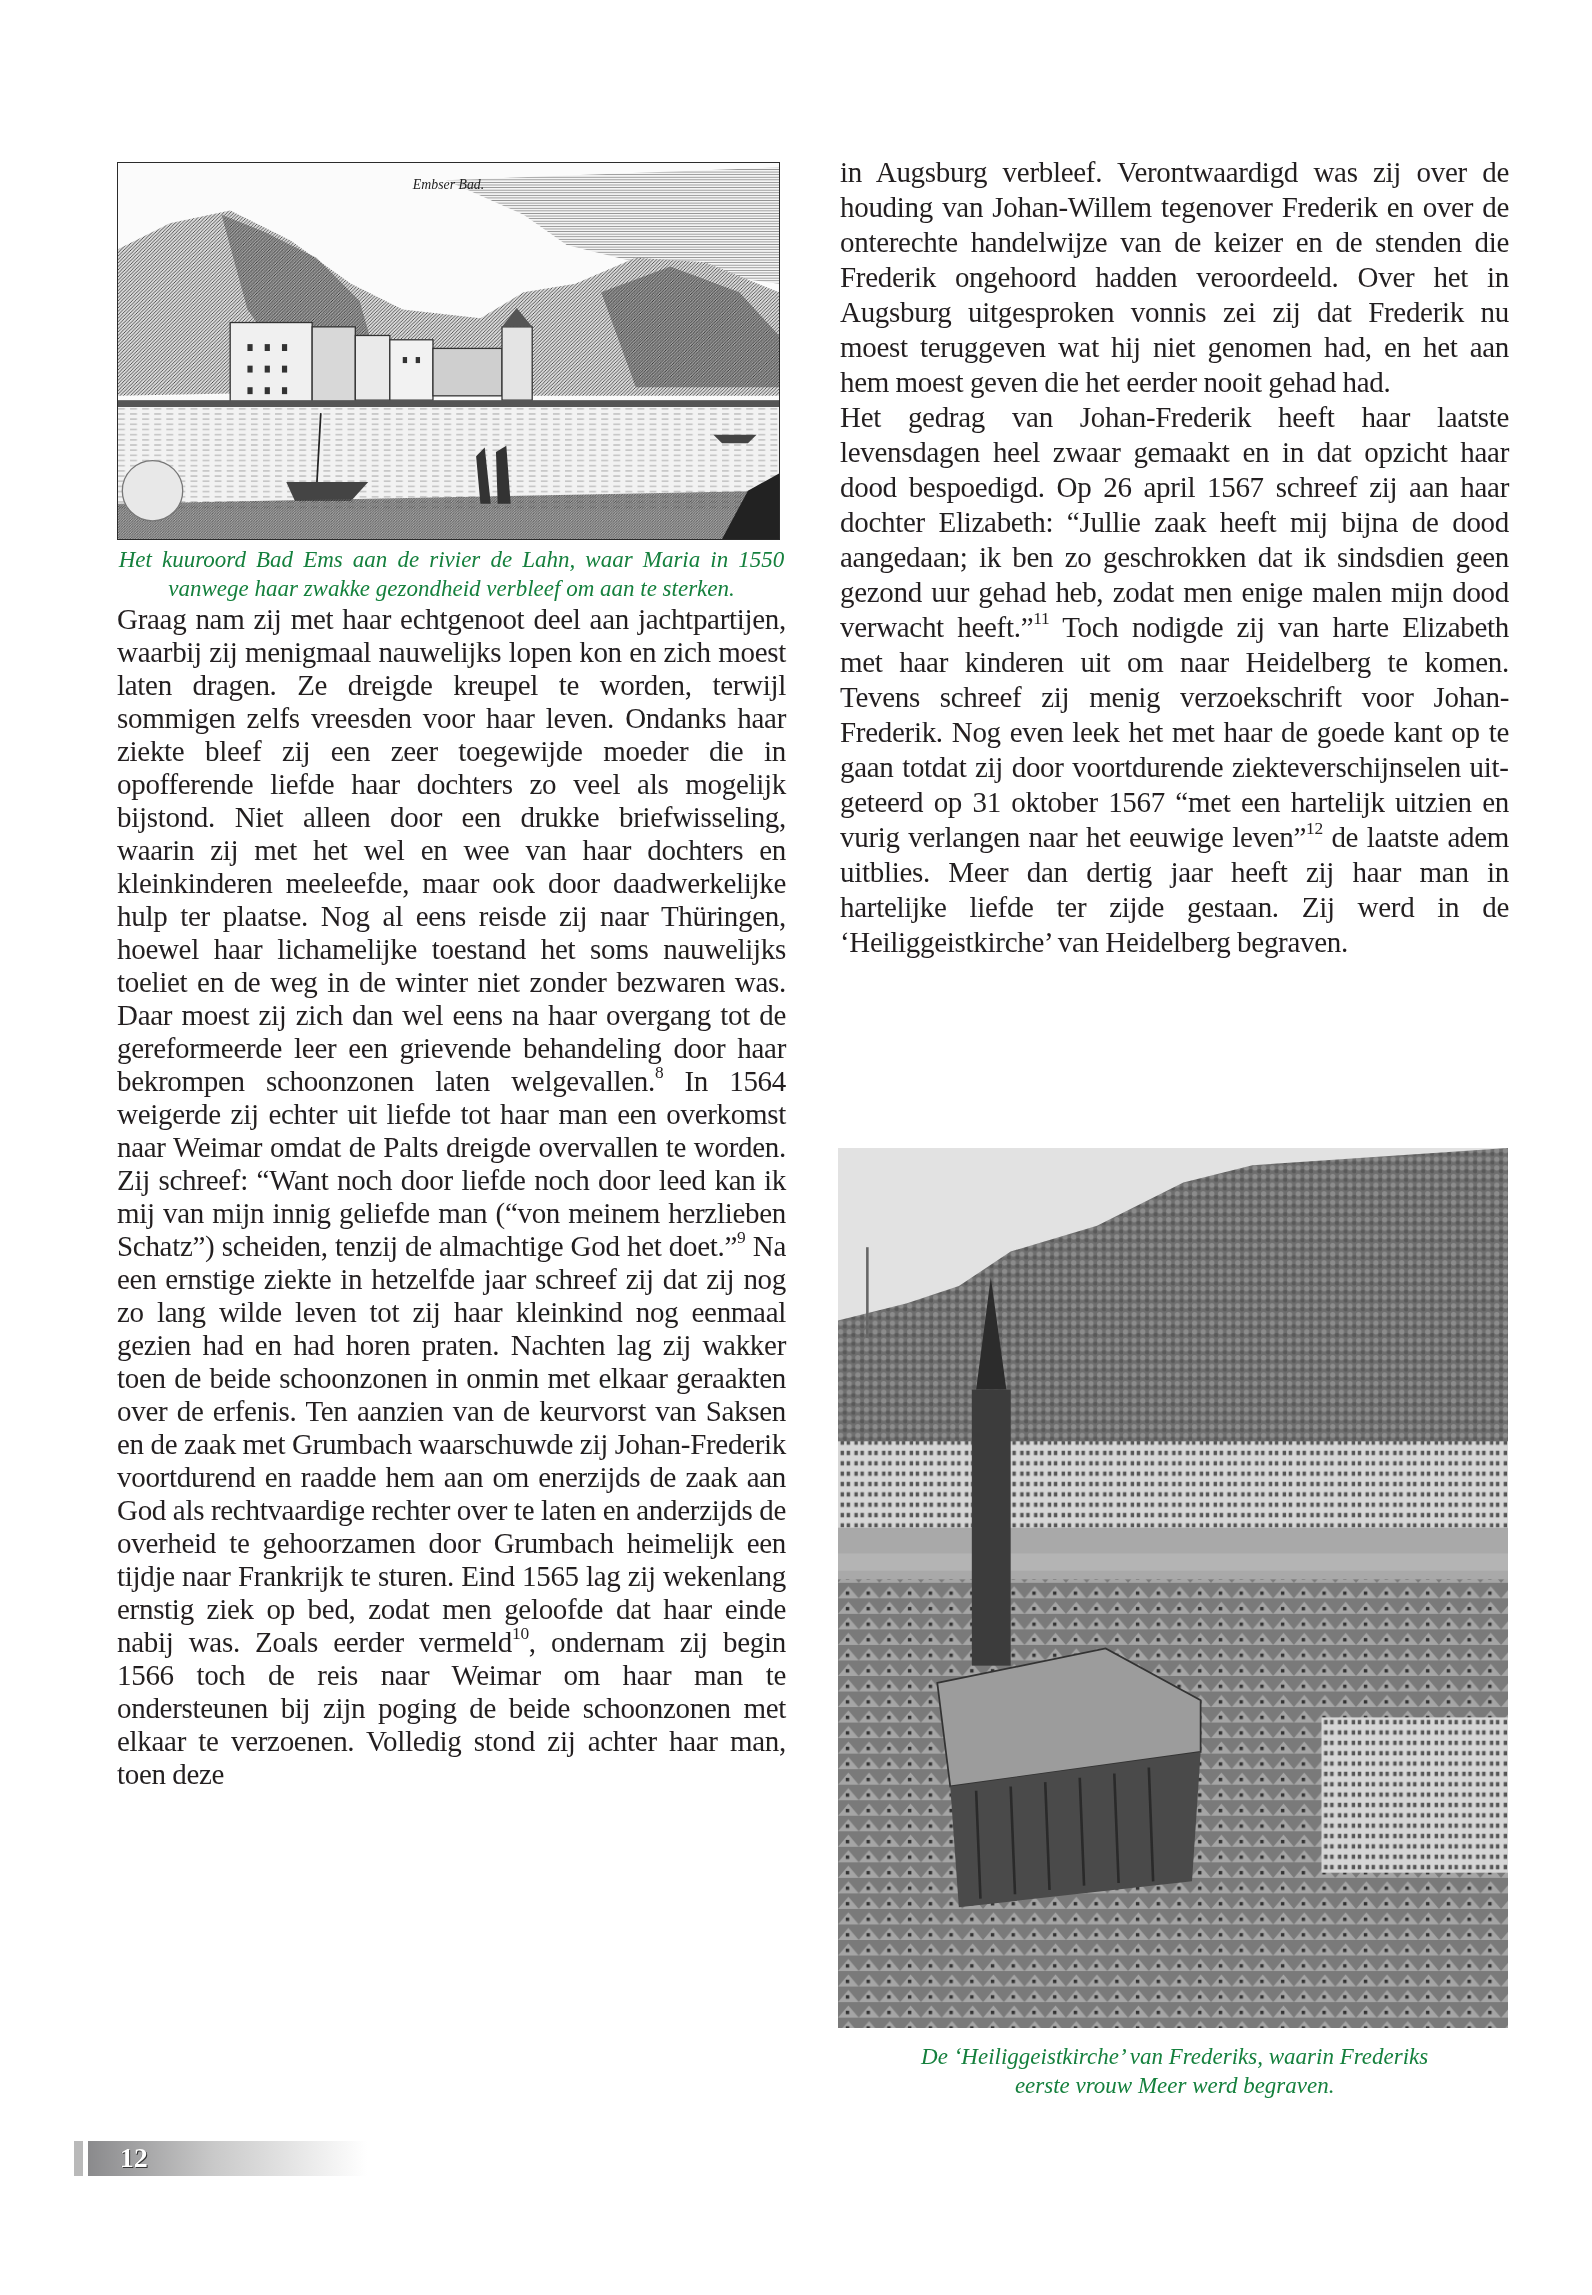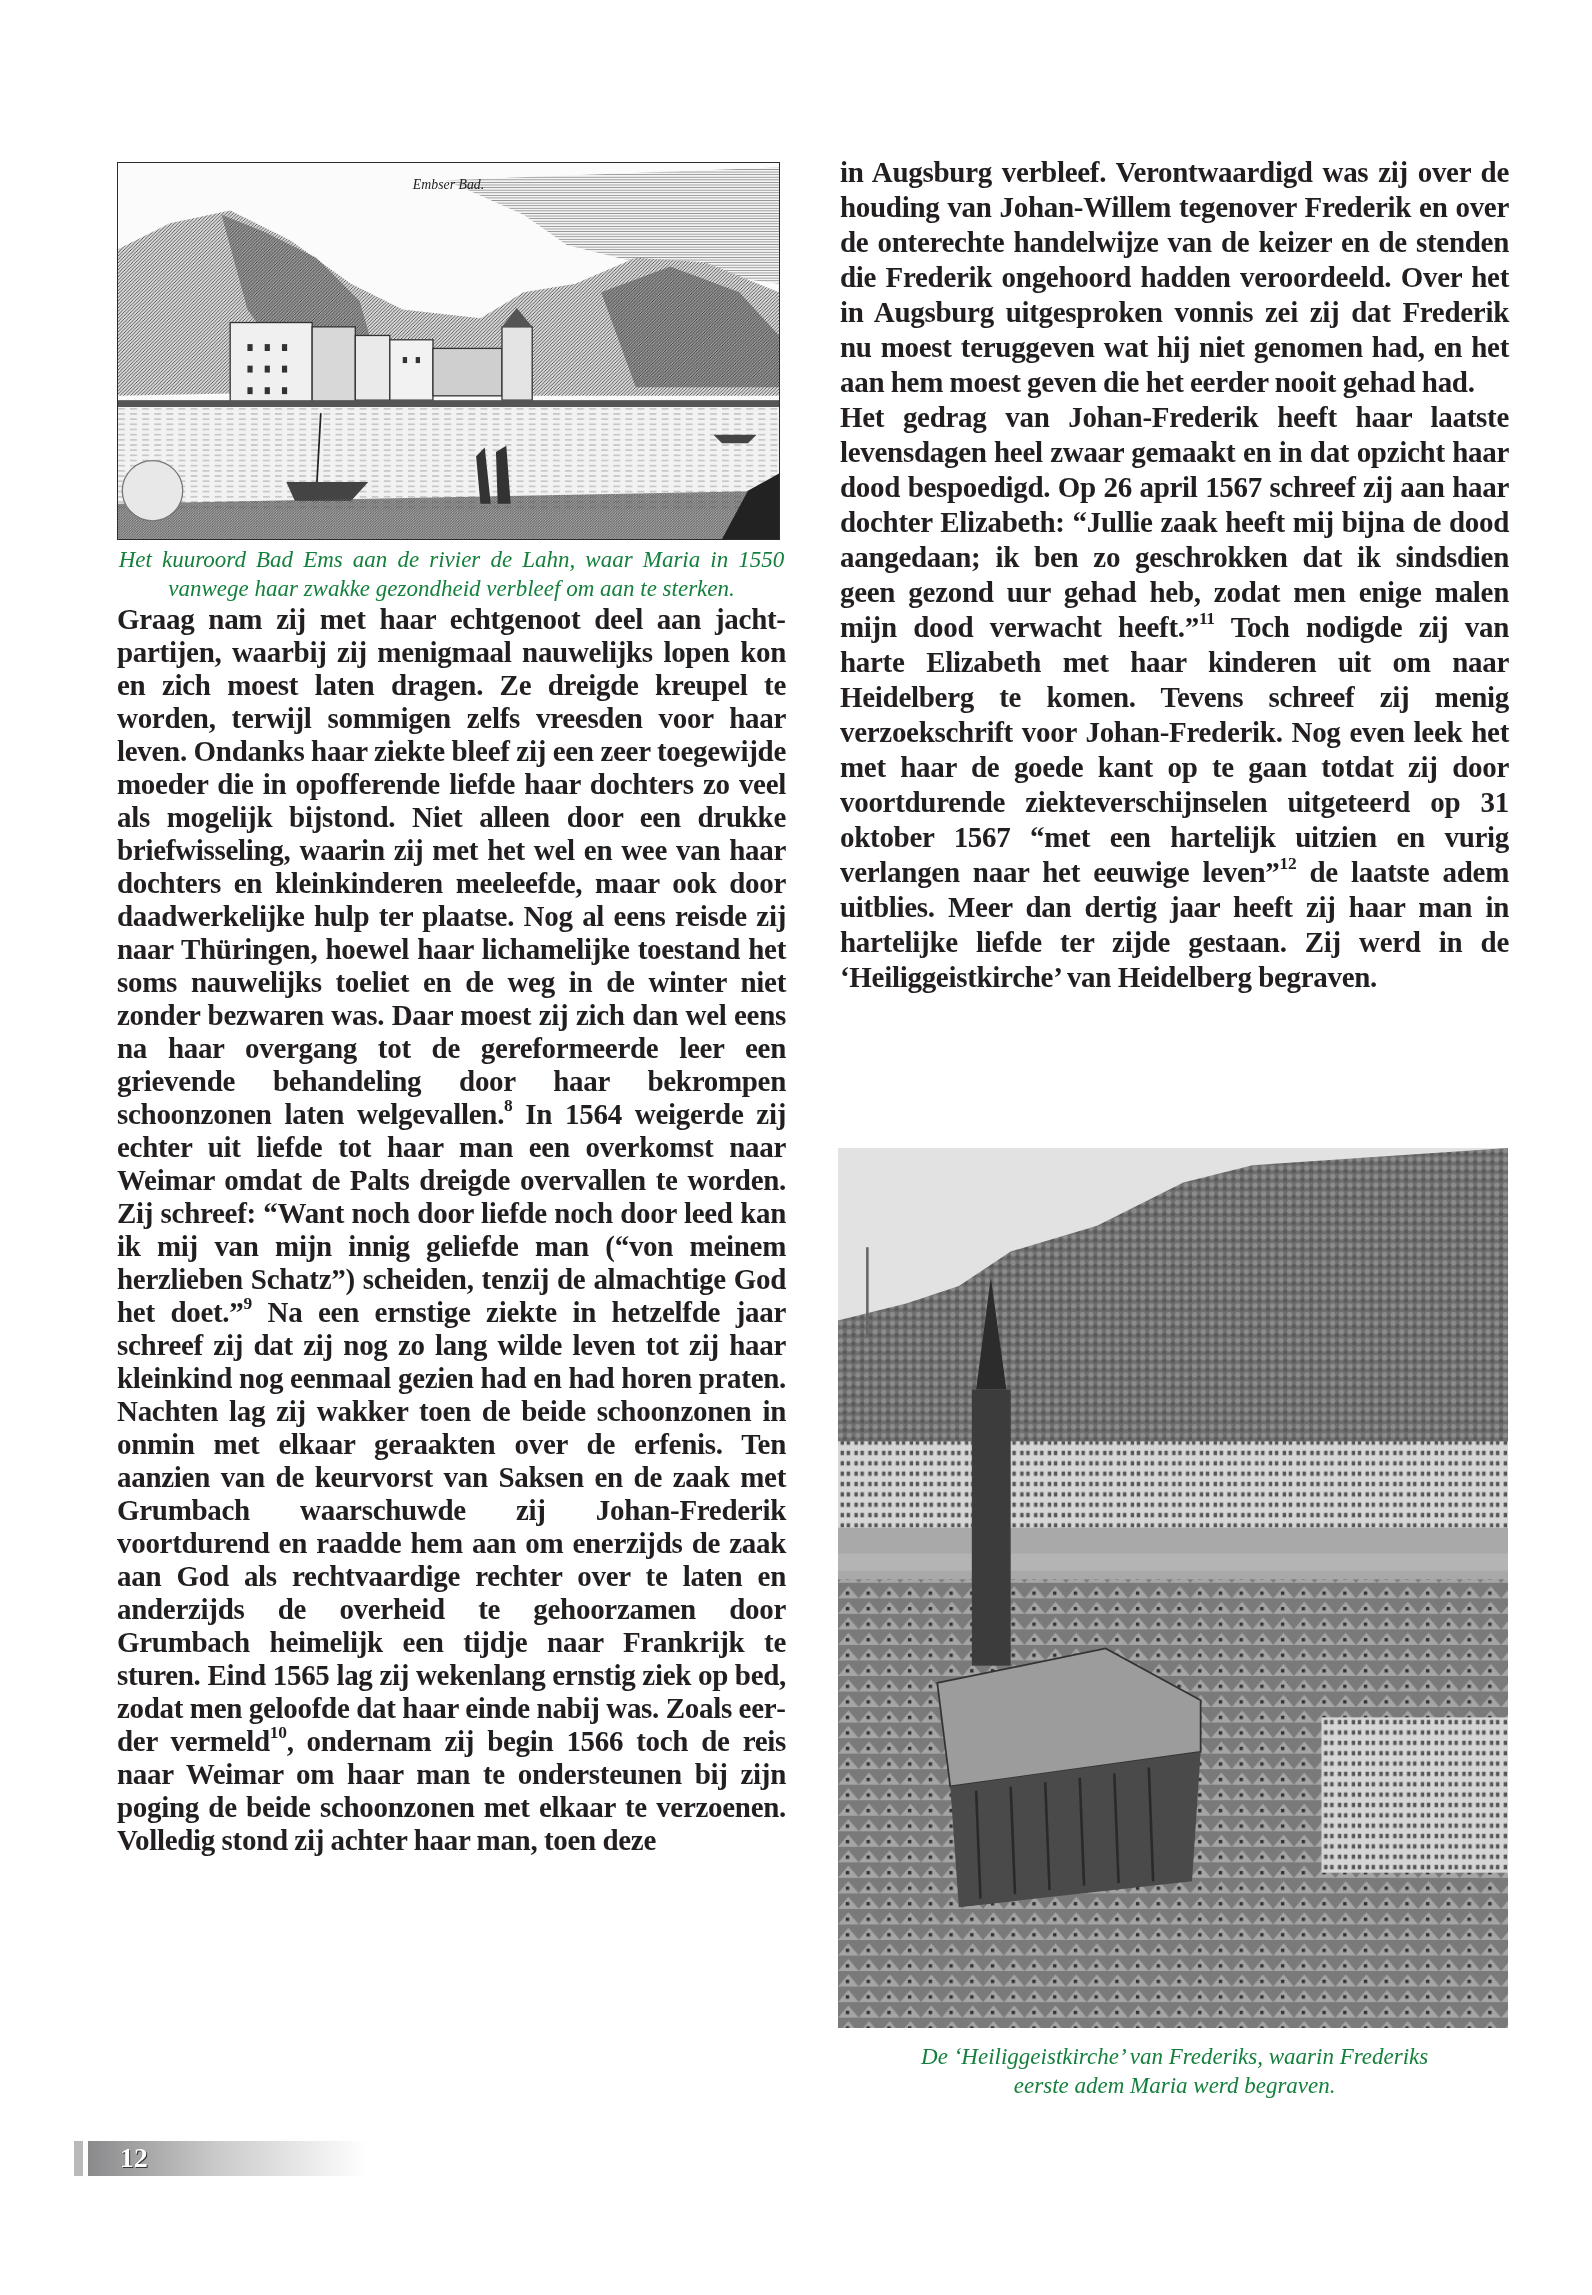--- a/index.html
+++ b/index.html
@@ -15,21 +15,21 @@
                background: #3b82f6; overflow: hidden; }
   .engraving svg { display: block; width: 100%; height: 100%; }
   .caption { font-style: italic; font-size: 23px; line-height: 29px; text-align: center;
              color: #15803d; margin: 5.2px 1.7px 0 1.7px; text-align-last: center; }
   .caption.justified { text-align: justify; text-align-last: center; }
 
   .body-text { font-size: 29px; line-height: 33px; text-align: justify; hyphens: manual;
                letter-spacing: -0.3px; word-spacing: -0.4px; }
   .left-col .body-text { }
   .right-col .body-text { line-height: 35px; }
-  .body-text p { margin: 0; font-weight: bold; }
+  .body-text p { margin: 0; }
   sup { font-size: 60%; line-height: 0; vertical-align: 0.75em; }
 
   
   .photo { position: absolute; left: 838px; top: 1148px; width: 670px; height: 880px;
            background: #8d8d8d; overflow: hidden; }
   .photo svg { display: block; width: 100%; height: 100%; }
   .photo-caption { position: absolute; left: 838px; top: 2037px; width: 670px; }
 
   
   .page-bar { position: absolute; left: 74px; top: 2141px; width: 293px; height: 35px;
@@ -170,21 +170,21 @@
         <line x1="280" y1="730" x2="285" y2="855"></line>
       <line x1="320" y1="725" x2="325" y2="852"></line>
         <line x1="360" y1="718" x2="365" y2="850"></line>
     </g>
 
     <rect x="560" y="660" width="216" height="180" fill="url(#facades)"></rect>
   </svg>
 </div>
 <div class="caption photo-caption">
   <div>De ‘Heiliggeistkirche’ van Frederiks, waarin Frederiks</div>
-  <div>eerste adem Maria werd begraven.</div>
+  <div>eerste vrouw Meer werd begraven.</div>
 </div>
 
 <div class="page-bar">
   <div class="tick"></div>
   <div class="grad">
     <span class="page-number">12</span>
   </div>
 </div>
 
 

